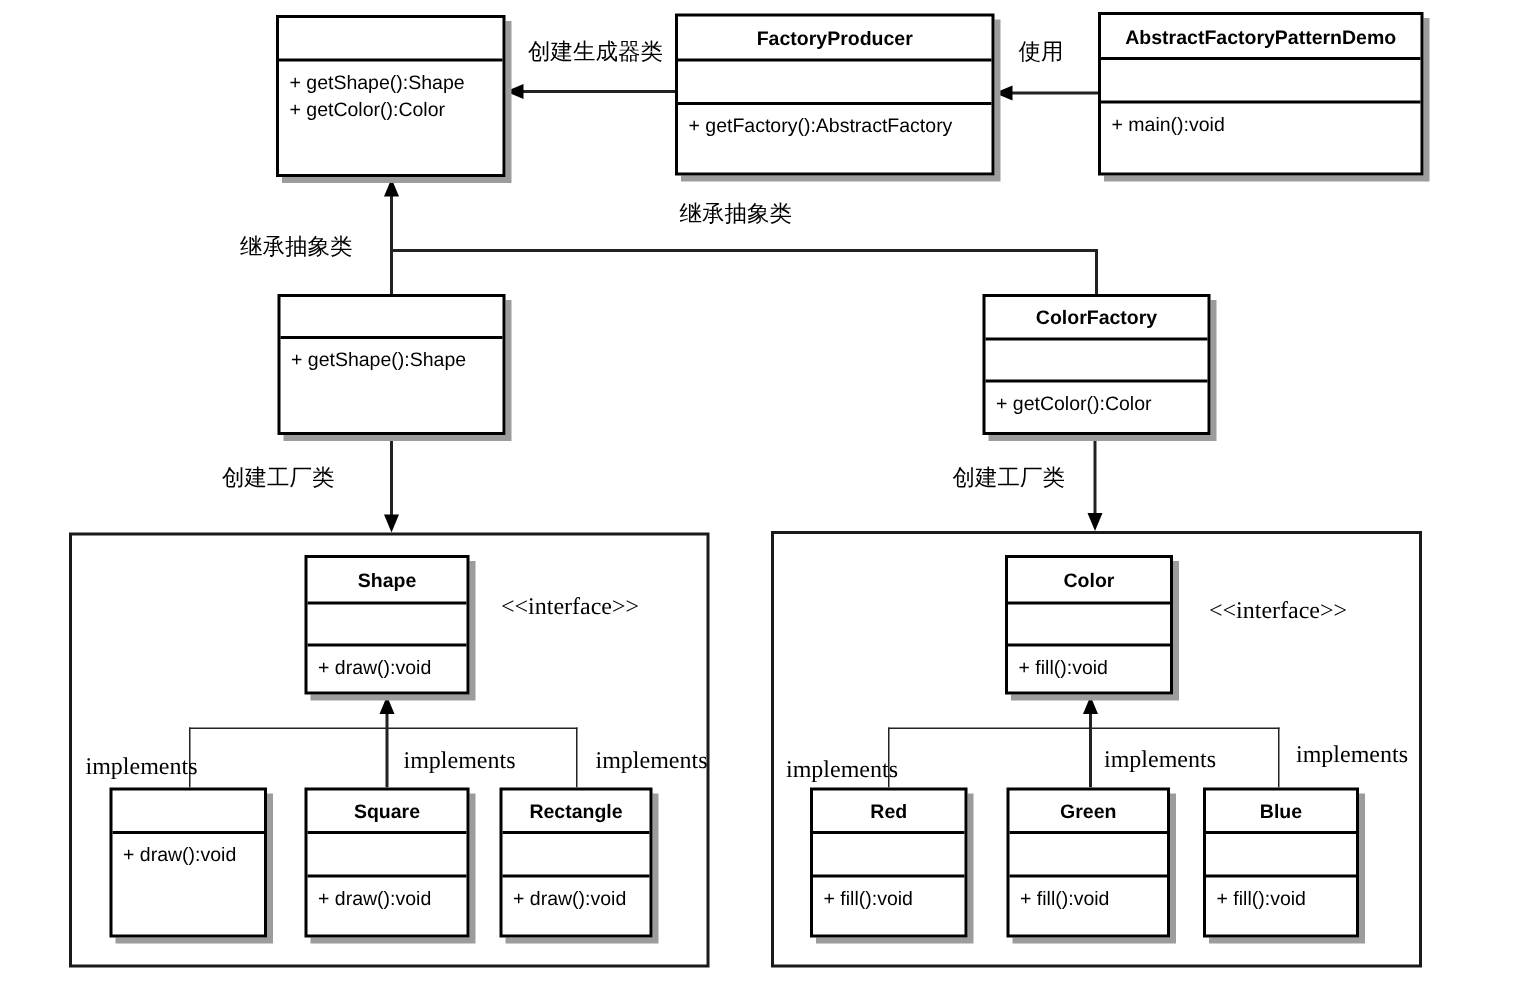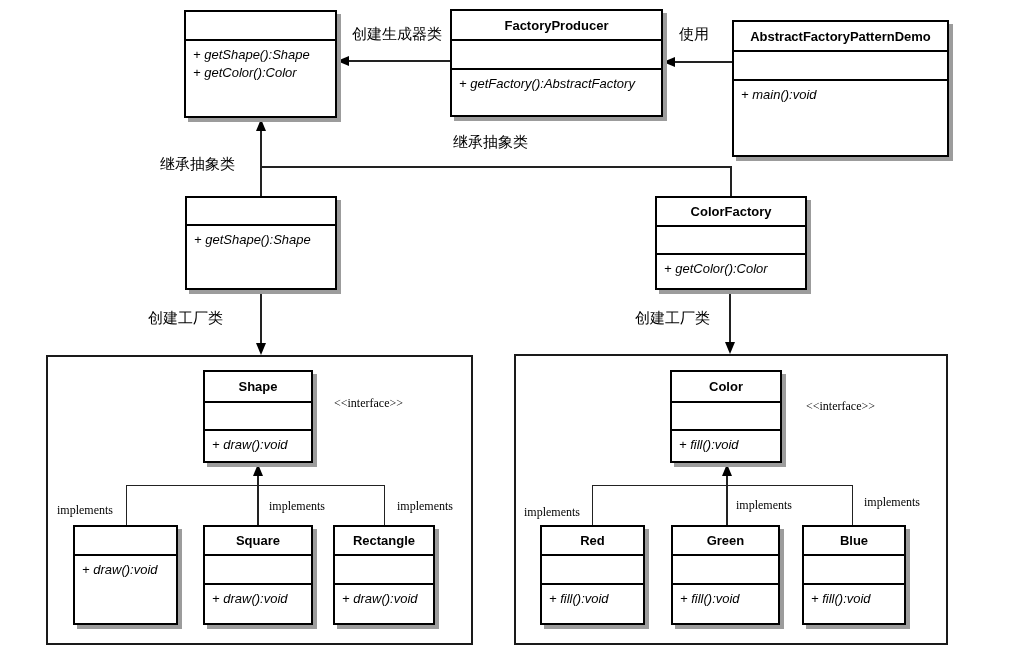--- a/index.html
+++ b/index.html
@@ -10,37 +10,37 @@
   
   .uml-class{
     position:absolute;background:#fff;border:2px solid #000;box-sizing:border-box;
     box-shadow:4px 4px 0 #9c9c9c;display:flex;flex-direction:column;
   }
   .uml-class .t{
     display:flex;align-items:center;justify-content:center;
     font-weight:bold;font-size:13px;border-bottom:2px solid #000;white-space:nowrap;
   }
   .uml-class .a{border-bottom:2px solid #000;}
-  .uml-class .m{flex:1;padding:5px 7px;font-size:13px;line-height:18px;white-space:nowrap;font-style:italic;}
+  .uml-class .m{flex:1;padding:5px 7px;font-size:13px;line-height:18px;white-space:nowrap;}
   .box-a .t{height:28px}.box-a .a{height:27px}
   .box-b .t{height:27px}.box-b .a{height:26px}
   .box-c .t{height:29px}.box-c .a{height:26px}
   .box-d .t{height:27px}.box-d .a{height:27px}
   
   .frame{position:absolute;border:2px solid #1a1a1a;box-sizing:border-box;background:transparent;}
   
   .ln{position:absolute;background:#222;}
   
   .ah{position:absolute;width:0;height:0;}
   .ah.left{border-top:5px solid transparent;border-bottom:5px solid transparent;border-right:12px solid #000;}
   .ah.up{border-left:5px solid transparent;border-right:5px solid transparent;border-bottom:12px solid #000;}
   .ah.down{border-left:5px solid transparent;border-right:5px solid transparent;border-top:12px solid #000;}
   
   .lbl{position:absolute;font-size:15px;white-space:nowrap;font-family:Liberation Serif, serif;}
-  .lbl.small{font-size:12px;}
+  .lbl.small{font-size:16px;}
 </style>
 </head>
 <body>
 
 <div id="stage">
 
   <div class="frame" style="left:46px;top:355px;width:427px;height:290px"></div>
   <div class="frame" style="left:514px;top:354px;width:434px;height:291px"></div>
 
   <div class="ln" style="left:337px;top:60px;width:113px;height:2px"></div>
@@ -96,21 +96,21 @@
   </div>
 
   <div class="uml-class box-a" style="left:450px;top:9px;width:213px;height:108px">
     <div class="t">FactoryProducer</div>
     <div class="a"></div>
     <div class="m">
       <div>+ getFactory():AbstractFactory</div>
     </div>
   </div>
 
-  <div class="uml-class box-a" style="left:732px;top:20px;width:217px;height:137px">
+  <div class="uml-class box-a" style="left:732px;top:8px;width:217px;height:109px">
     <div class="t">AbstractFactoryPatternDemo</div>
     <div class="a"></div>
     <div class="m">
       <div>+ main():void</div>
     </div>
   </div>
 
   <div class="uml-class box-b" style="left:185px;top:196px;width:152px;height:94px">
     <div class="a"></div>
     <div class="m">

